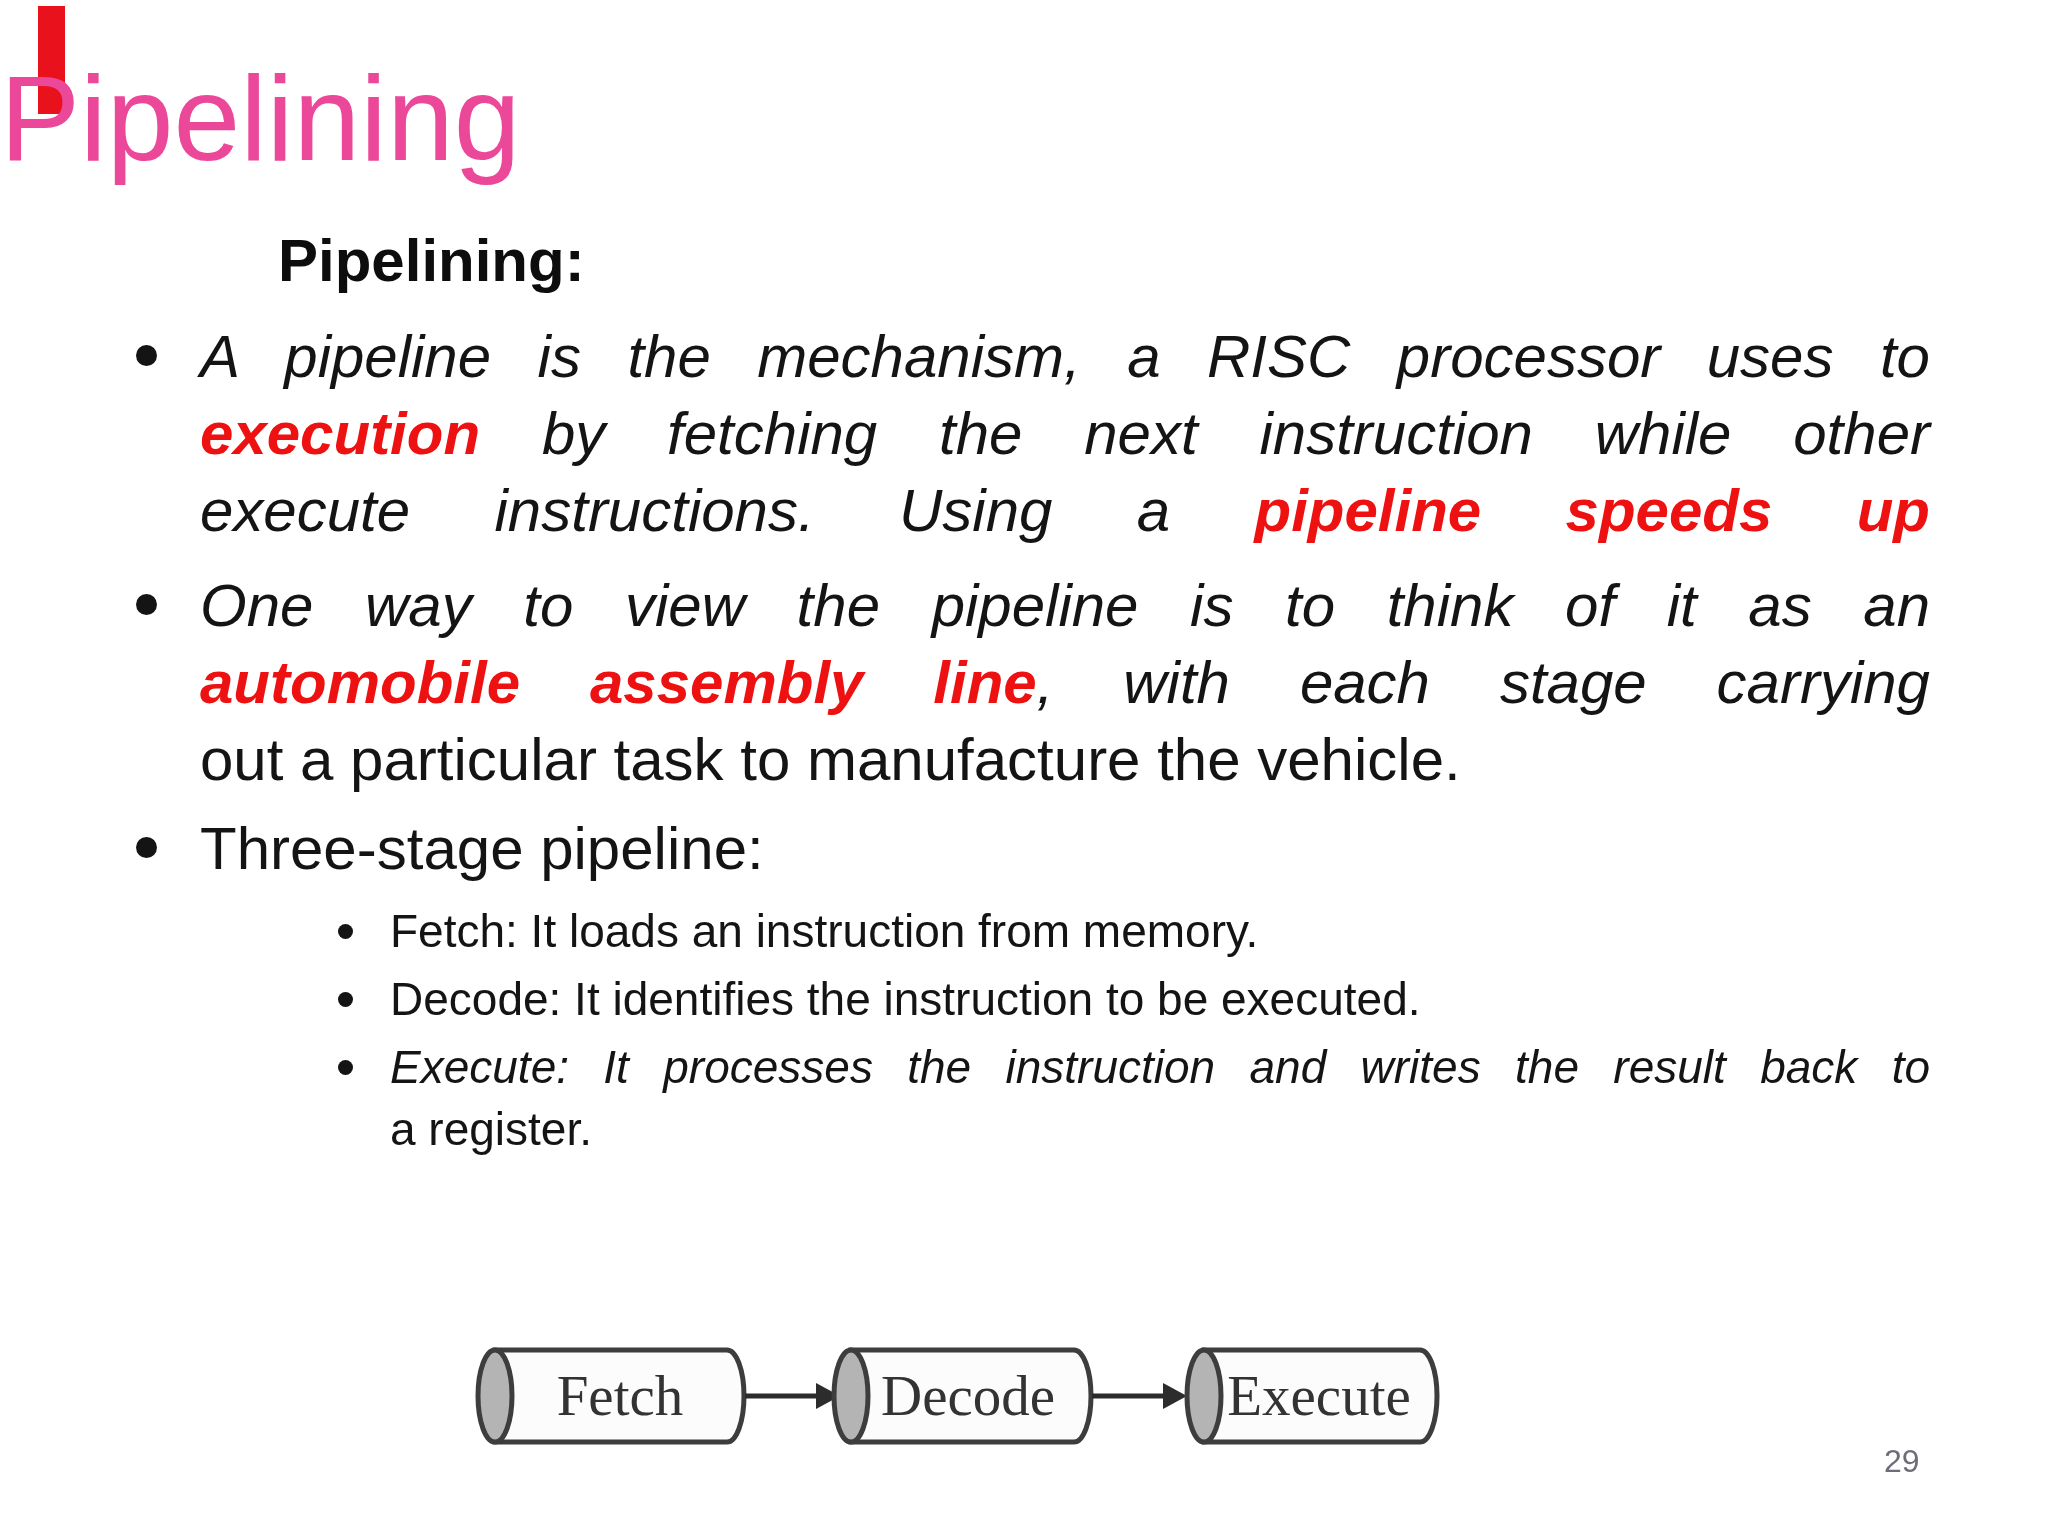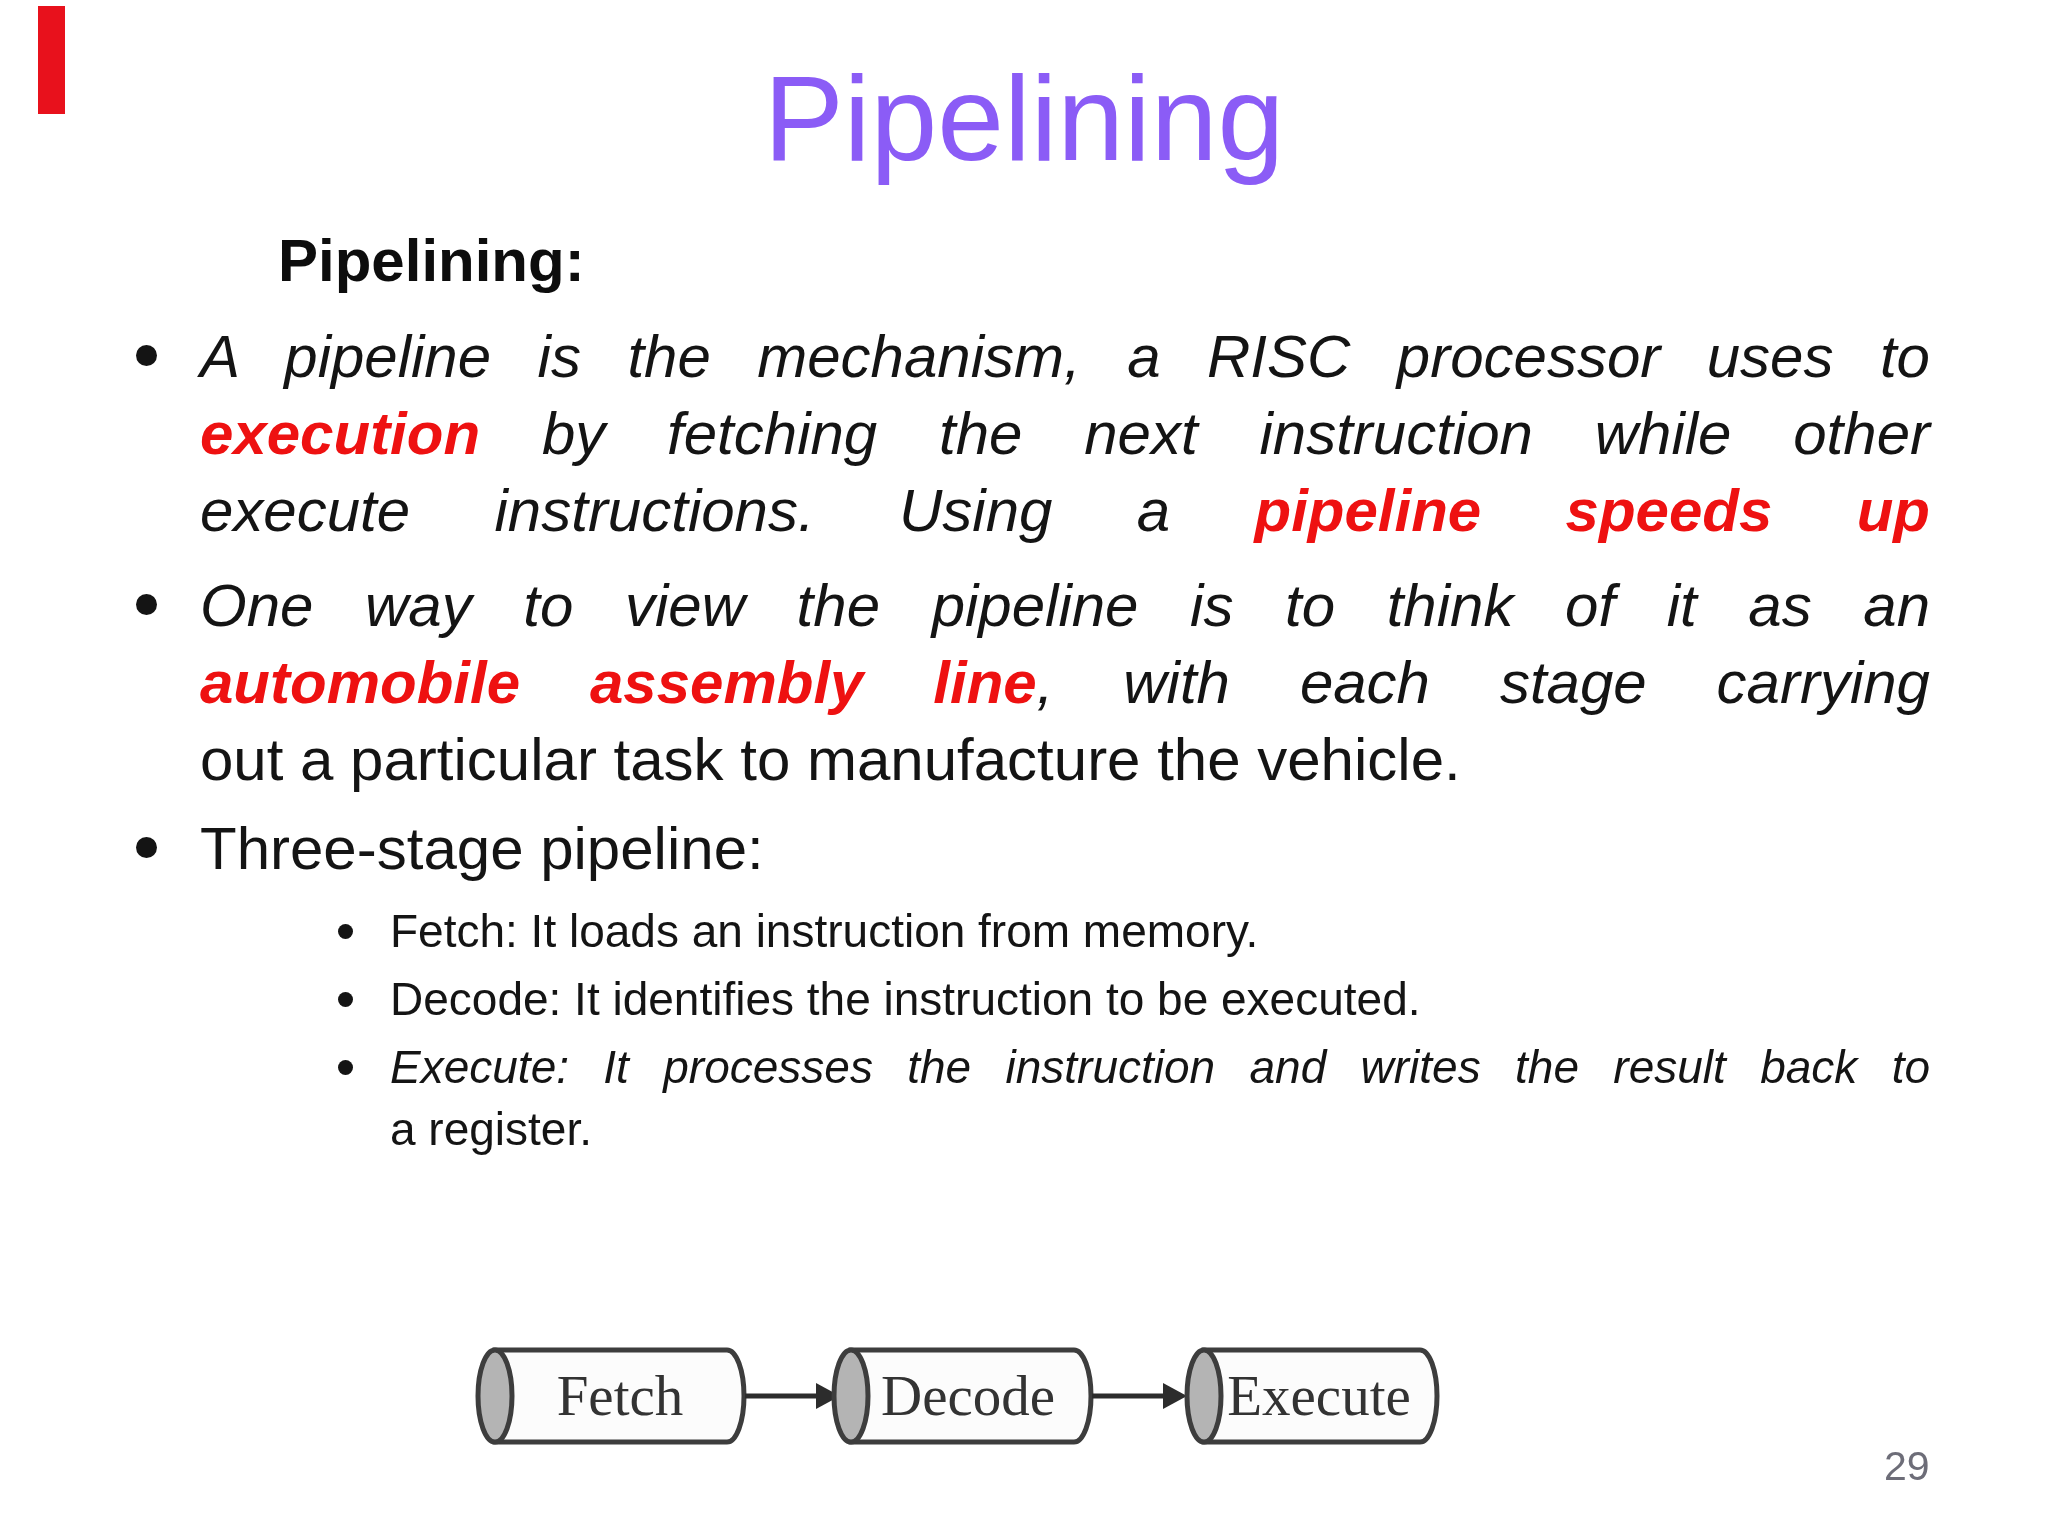--- a/index.html
+++ b/index.html
@@ -10,23 +10,22 @@
     font-family:"Liberation Sans",sans-serif;
     color:#141414;
     overflow:hidden;
   }
   .red-bar{
     position:absolute;left:38px;top:6px;width:27px;height:108px;
     background:#e8111c;
   }
   .title{
     position:absolute;top:38px;left:0;width:100%;
-    text-align:center;
     font-size:120px;line-height:160px;font-weight:400;
-    color:#8b5cf6;white-space:nowrap;
+    color:#ec4899;white-space:nowrap;
   }
   .heading{
     position:absolute;top:222px;left:230px;
     font-size:60px;line-height:77px;font-weight:700;color:#0d0d0d;
     white-space:nowrap;
     margin-left:48px;
   }
   .content{
     position:absolute;left:200px;top:318px;width:1730px;
   }
@@ -60,21 +59,21 @@
   .cyl-body{fill:#fcfcfc;stroke:#3d3d3d;stroke-width:5;}
   .cyl-cap{fill:#b4b4b4;stroke:#3d3d3d;stroke-width:5;}
   .cyl-label{
     font-family:"Liberation Serif",serif;
     font-size:57px;fill:#333333;text-anchor:middle;
   }
   .arrow-line{stroke:#2c2c2c;stroke-width:5;}
   .arrow-head{fill:#2c2c2c;}
   .page-number{
     position:absolute;left:1884px;top:1444px;
-    font-size:41px;line-height:1.1;color:#6d6d78;text-align:right;
+    font-size:32px;line-height:1.1;color:#6d6d78;text-align:right;
   }
 </style>
 </head>
 <body>
 
 <div class="slide">
 
   <div class="red-bar"></div>
 
   <div class="title">Pipelining</div>

